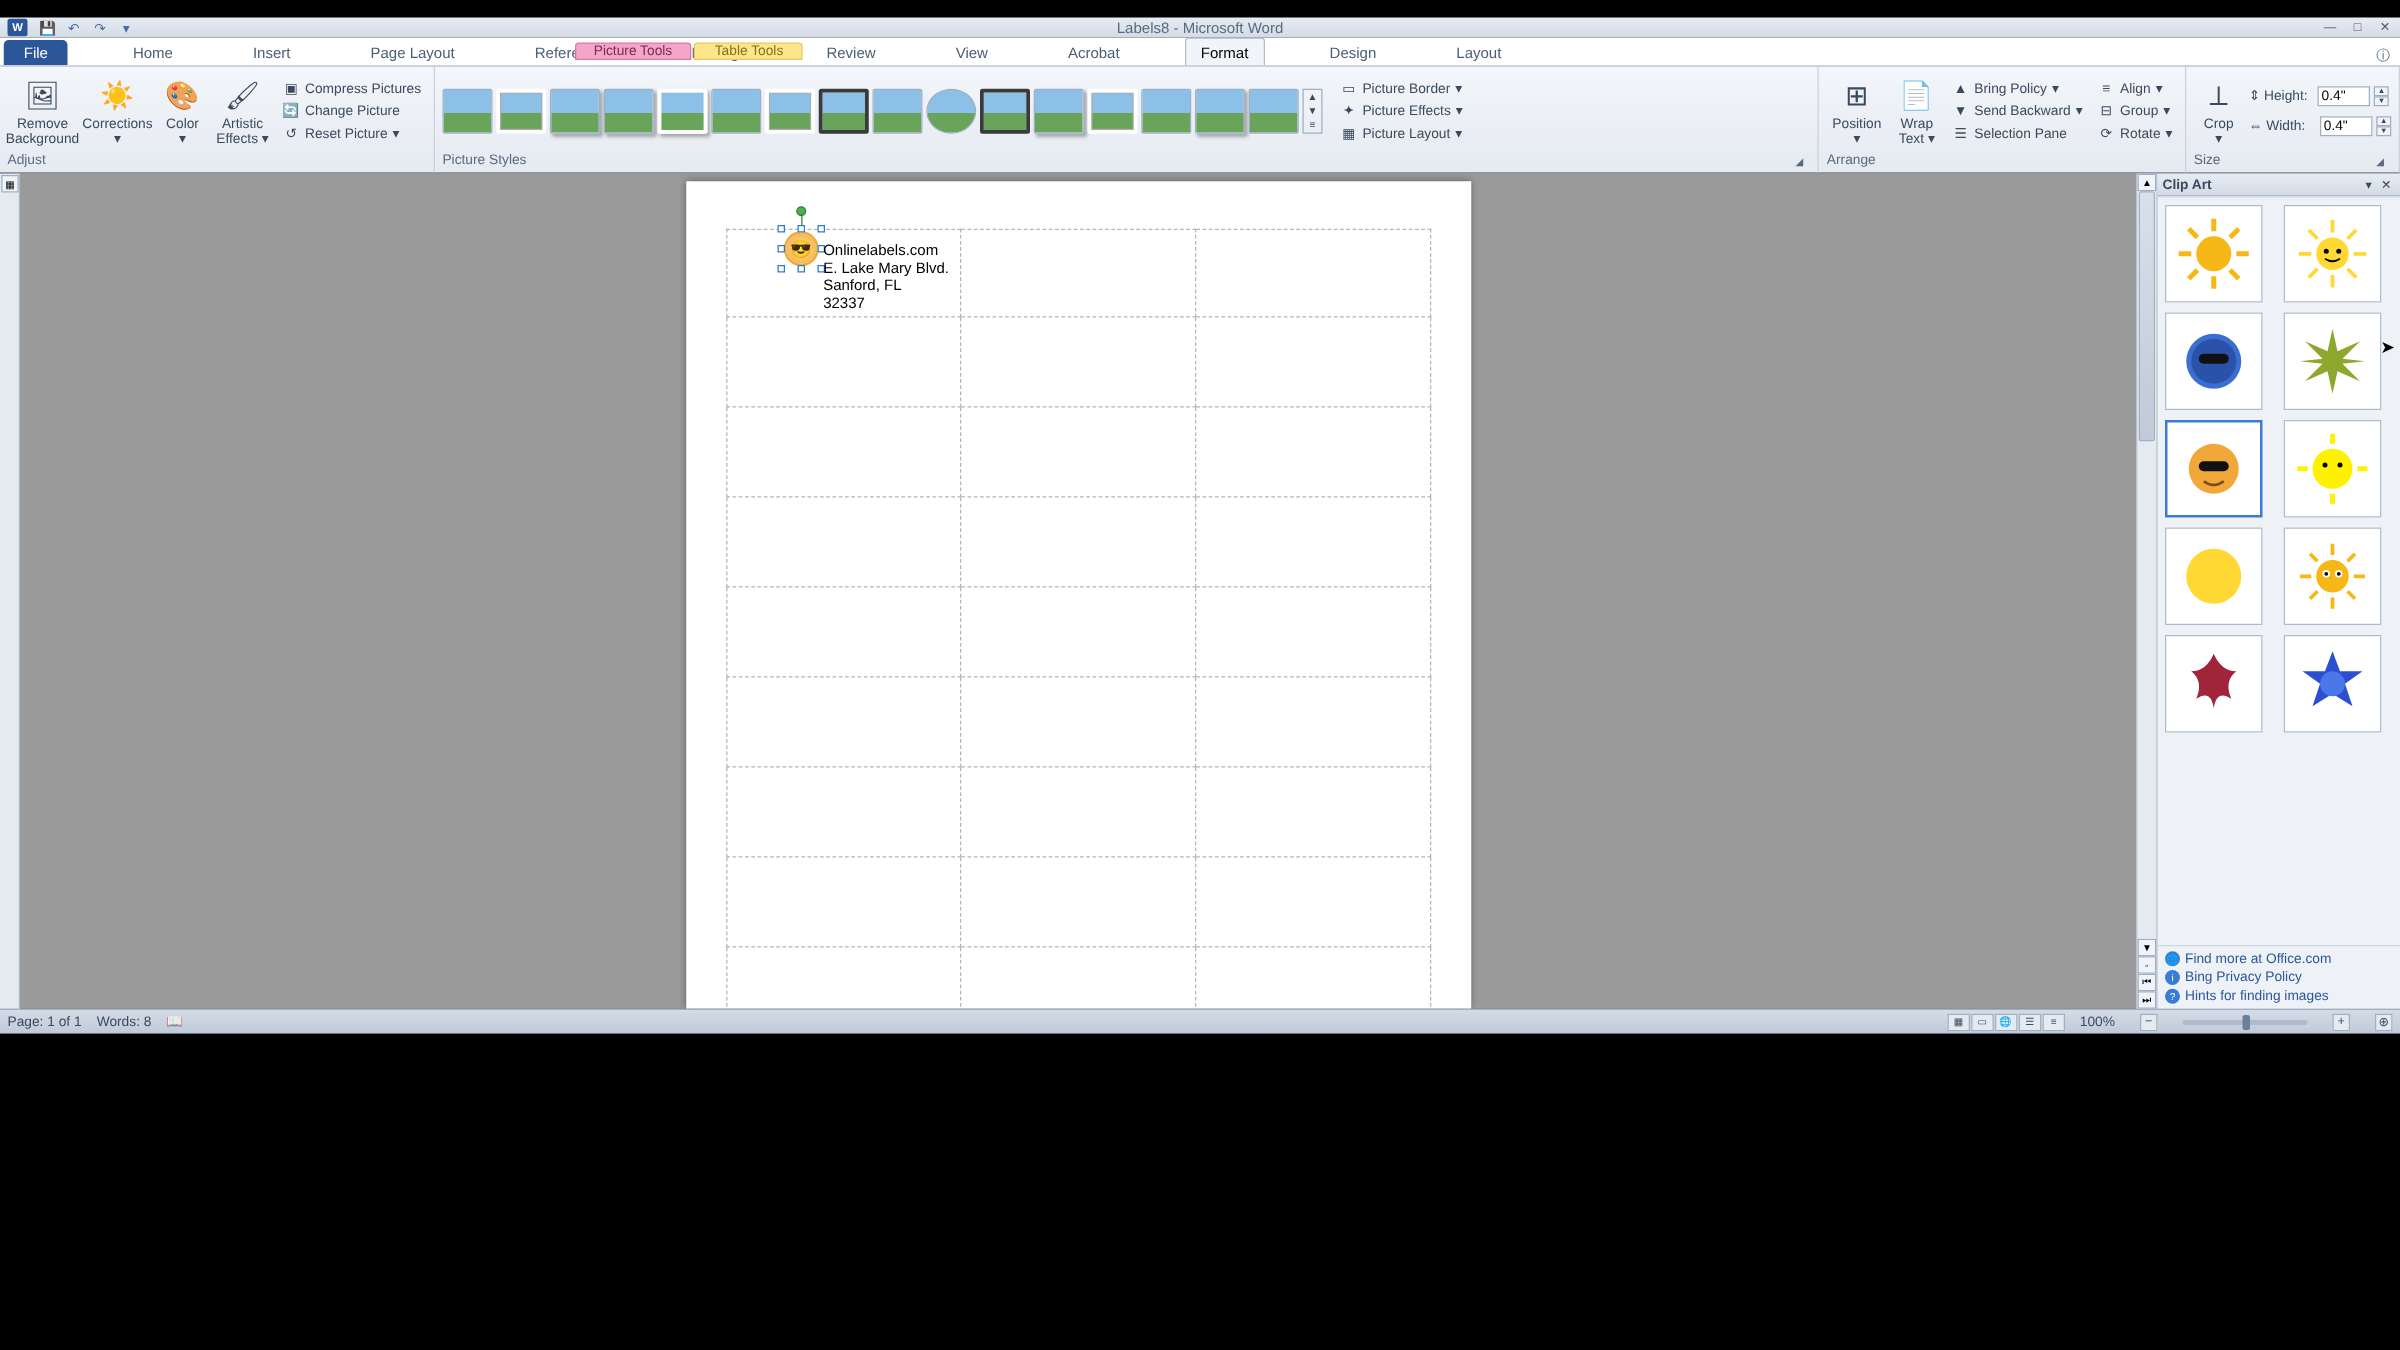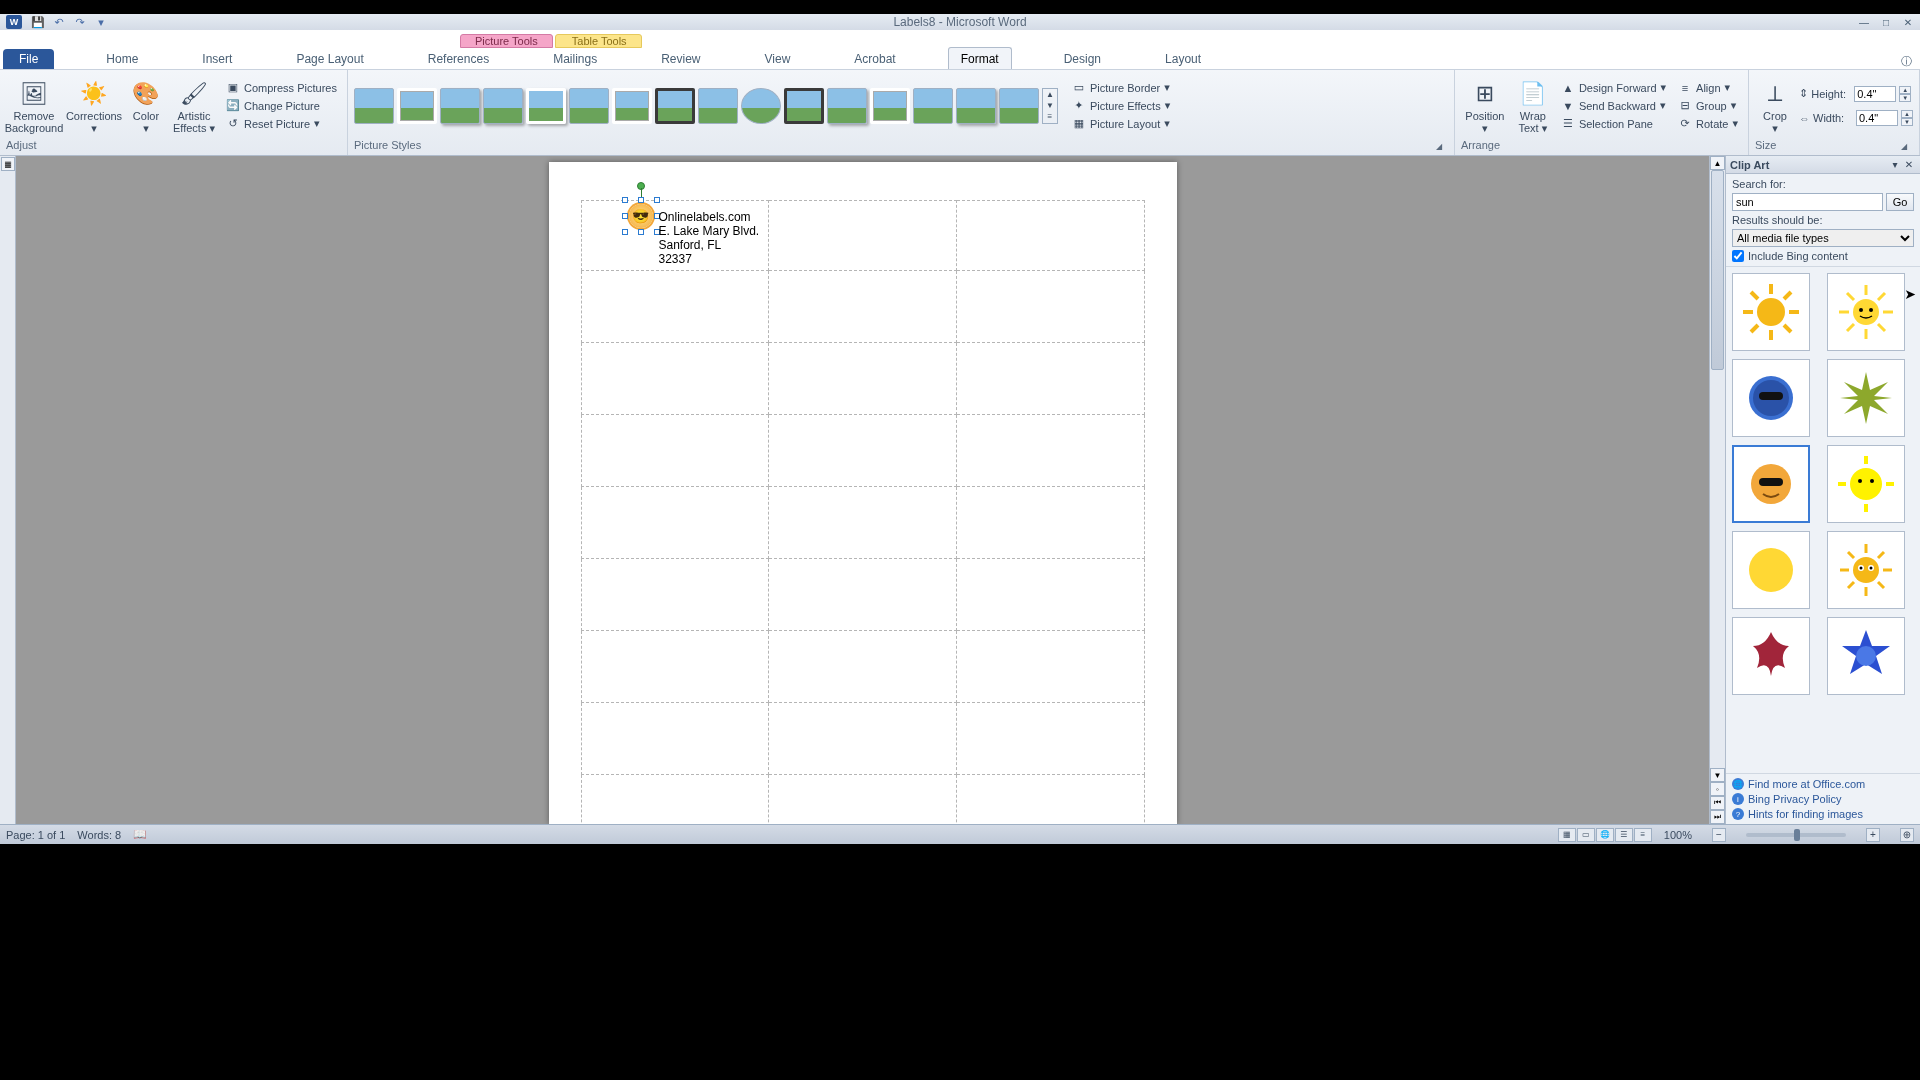--- a/index.html
+++ b/index.html
@@ -17,21 +17,21 @@
 .word-badge { width: 16px; height: 14px; background: #2b579a; color: #fff; display: flex; align-items: center; justify-content: center; font-size: 9px; font-weight: bold; border-radius: 2px; margin-right: 4px; }
 .contextual-tabs { position: absolute; left: 460px; top: 0; display: flex; gap: 2px; }
 .ctx-tab { height: 14px; padding: 0 14px; font-size: 11px; border-top-left-radius: 3px; border-top-right-radius: 3px; display: flex; align-items: center; margin-top: 20px; }
 .ctx-pic { background: #f5a5c8; color: #7c2a4a; border: 1px solid #d47aa5; }
 .ctx-tbl { background: #fce58a; color: #8a7019; border: 1px solid #e6c95c; padding-left: 16px; }
 .doc-title { position: absolute; left: 50%; transform: translateX(-50%); color: #5a6a7d; font-size: 12px; }
 .win-ctrls { position: absolute; right: 4px; display: flex; gap: 6px; }
 .win-ctrls span { width: 16px; height: 12px; display: flex; align-items: center; justify-content: center; font-size: 10px; color: #4a6075; cursor: pointer; }
 
 
-.tabrow { height: 40px; background: #fff; display: flex; align-items: flex-end; border-bottom: 1px solid #c9d2de; font-size: 12px; }
+.tabrow { height: 23px; background: #fff; display: flex; align-items: flex-end; border-bottom: 1px solid #c9d2de; font-size: 12px; }
 .tabrow .tab { padding: 4px 12px 3px; color: #4a6075; cursor: pointer; margin-left: 40px; }
 .tabrow .tab.file { background: #2b579a; color: #fff; border-top-left-radius: 4px; border-top-right-radius: 4px; margin-left: 3px; padding: 3px 16px; }
 .tabrow .tab.active { background: #f1f4f9; border: 1px solid #b0bccc; border-bottom: none; border-top-left-radius: 3px; border-top-right-radius: 3px; color: #000000; }
 .tabrow .rib-help { margin-left: auto; margin-right: 8px; color: #4a6075; font-size: 11px; cursor: pointer; }
 
 
 .ribbon { height: 86px; background: linear-gradient(#f3f6fa,#e5eaf1); border-bottom: 1px solid #b0bccc; display: flex; font-size: 11px; color: #3a4a5e; }
 .group { display: flex; flex-direction: column; border-right: 1px solid #c9d2de; padding: 2px 6px 0; }
 .group-body { flex: 1; display: flex; align-items: center; gap: 4px; }
 .group-label { height: 16px; text-align: left; font-size: 11px; color: #5a6a7d; position: relative; }
@@ -242,21 +242,21 @@
           <div class="ic">⊞</div>
           <span>Position</span>
             <span>▾</span>
         </div>
         <div class="biglbl" style="width:40px">
           <div class="ic">📄</div>
           <span>Wrap</span>
             <span><span>Text</span> ▾</span>
         </div>
         <div class="stackbtns">
-          <div class="sb"><div class="mic">▲</div><span>Design Forward</span> ▾</div>
+          <div class="sb"><div class="mic">▲</div><span>Bring Policy</span> ▾</div>
           <div class="sb"><div class="mic">▼</div><span>Send Backward</span> ▾</div>
           <div class="sb">
               <div class="mic">☰</div>
               <span>Selection Pane</span>
             </div>
         </div>
         <div class="stackbtns">
           <div class="sb"><div class="mic">≡</div><span>Align</span> ▾</div>
           <div class="sb"><div class="mic">⊟</div><span>Group</span> ▾</div>
           <div class="sb"><div class="mic">⟳</div><span>Rotate</span> ▾</div>
@@ -386,35 +386,20 @@
       <div class="arr">⏮</div>
       <div class="arr">⏭</div>
     </div>
 
     <div class="pane">
       <div class="pane-hd">
         <span class="ttl">Clip Art</span>
         <span class="pc">▾</span>
         <span class="pc">✕</span>
       </div>
-      <div class="pane-body">
-        <label>Search for:</label>
-        <div class="pane-row">
-          <input type="text" value="sun" style="">
-          <button>Go</button>
-        </div>
-        <label>Results should be:</label>
-        <div class="pane-row">
-          <select><option>All media file types</option></select>
-        </div>
-        <div class="chk">
-          <input type="checkbox" checked="" style="">
-          <span>Include Bing content</span>
-        </div>
-      </div>
       <div class="results">
         <div class="clip">
             <svg viewBox="0 0 60 60">
               <circle cx="30" cy="30" r="14" fill="#f5b817"></circle>
               <g stroke="#f5b817" stroke-width="4">
                 <line x1="30" y1="2" x2="30" y2="12"></line>
                 <line x1="30" y1="48" x2="30" y2="58"></line>
                 <line x1="2" y1="30" x2="12" y2="30"></line>
                 <line x1="48" y1="30" x2="58" y2="30"></line>
                 <line x1="10" y1="10" x2="17" y2="17"></line>

